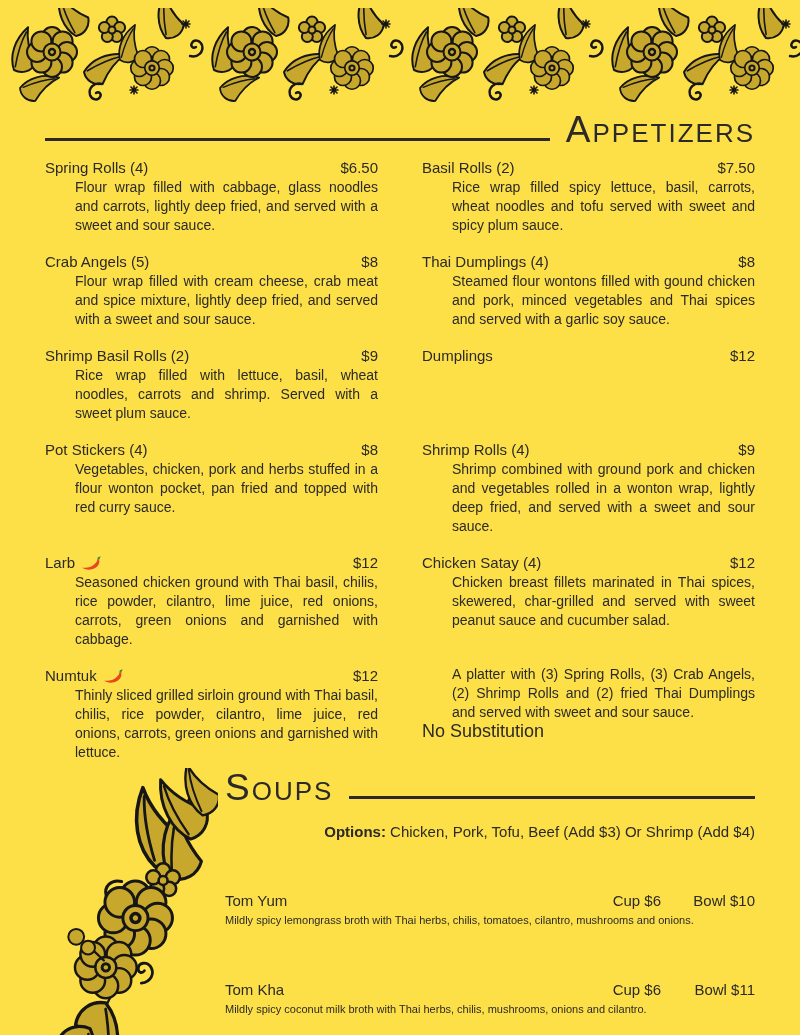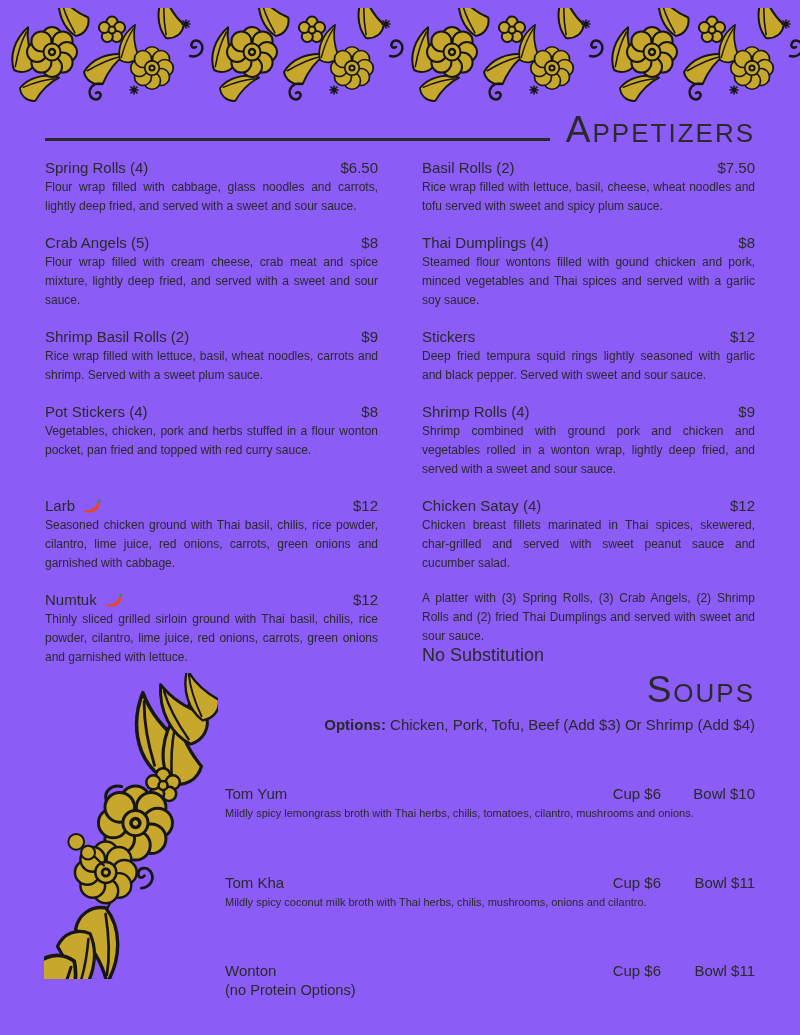--- a/index.html
+++ b/index.html
@@ -4,21 +4,21 @@
 <style>
   :root{
     --ink:#2b2929;
     --gold:#c8a82c;
     --chili-red:#e8471f;
     --chili-green:#3f8f28;
   }
   *{box-sizing:border-box;}
   body{margin:0;background:#ffffff;}
   .page{
-    width:800px;height:1035px;position:relative;background:#8b5cf6;
+    width:800px;height:1035px;position:relative;background:#fde047;
     color:var(--ink);font-family:"Liberation Sans",sans-serif;overflow:hidden;
   }
   .border-wrap{padding-top:8px;height:105px;}
   .border-svg{display:block;width:800px;height:97px;}
   .gold{fill:var(--gold);}
   .outl{stroke:#161616;stroke-width:2;stroke-linejoin:round;}
   .vein{stroke:#161616;stroke-width:1.6;fill:none;stroke-linecap:round;}
   .curlln{stroke:#161616;stroke-width:2.4;fill:none;stroke-linecap:round;}
 
   .content{padding:0 45px;}
@@ -34,28 +34,28 @@
     margin-top:9px;display:grid;grid-template-columns:1fr 1fr;
     grid-auto-flow:column;grid-template-rows:repeat(6,auto);
     column-gap:44px;row-gap:16px;
   }
   .item-head{display:flex;justify-content:space-between;align-items:baseline;
     font-size:15px;line-height:21px;}
   .item-name{display:inline-flex;align-items:center;gap:6px;}
   .chili{margin-top:2px;}
   .chili-body{fill:var(--chili-red);}
   .chili-stem{fill:var(--chili-green);}
-  .item-desc{font-size:12px;line-height:19px;text-align:justify;text-align-last:left;}
+  .item-desc{font-size:14px;line-height:19px;text-align:justify;text-align-last:left;margin-left:30px;}
   .item-note{font-size:18px;line-height:19px;}
 
   .soups{position:relative;margin-top:4px;min-height:322px;}
   .sprig-svg{position:absolute;left:-1px;top:2px;width:174px;height:306px;}
   .soups-content{margin-left:180px;}
-  .sec-head.soup{height:40px;flex-direction:column;}
-  .options-row{margin-top:4px;text-align:right;font-size:15px;line-height:20px;}
+  .sec-head.soup{height:40px;}
+  .options-row{margin-top:16px;text-align:right;font-size:15px;line-height:20px;}
   .options-label{font-weight:bold;}
   .soup-items{margin-top:17px;}
   .soup-item{margin-bottom:19px;}
   .soup-head{display:flex;align-items:baseline;font-size:15px;line-height:21px;margin-top:48px;}
   .soup-cup{margin-left:auto;}
   .soup-bowl{margin-left:30px;min-width:64px;text-align:right;}
   .soup-desc{font-size:11px;line-height:19.5px;text-align:justify;text-align-last:left;}
   .soup-note{font-size:14.6px;line-height:19.5px;}
 </style>
 </head>
@@ -206,45 +206,44 @@
   </div>
 
   <div class="item">
     <div class="item-head">
       <span class="item-name">
         <span>Basil Rolls (2)</span>
 
       </span>
       <span class="item-price">$7.50</span>
     </div>
-    <div class="item-desc">Rice wrap filled with lettuce, basil, cheese, wheat noodles and tofu served with sweet and spicy plum sauce.</div>
+    <div class="item-desc">Rice wrap filled spicy lettuce, basil, carrots, wheat noodles and tofu served with sweet and spicy plum sauce.</div>
 
   </div>
 
   <div class="item">
     <div class="item-head">
       <span class="item-name">
         <span>Thai Dumplings (4)</span>
 
       </span>
       <span class="item-price">$8</span>
     </div>
     <div class="item-desc">Steamed flour wontons filled with gound chicken and pork, minced vegetables and Thai spices and served with a garlic soy sauce.</div>
 
   </div>
 
   <div class="item">
     <div class="item-head">
       <span class="item-name">
-        <span>Stickers</span>
+        <span>Dumplings</span>
 
       </span>
       <span class="item-price">$12</span>
     </div>
-    <div class="item-desc">Deep fried tempura squid rings lightly seasoned with garlic and black pepper.  Served with sweet and sour sauce.</div>
 
   </div>
 
   <div class="item">
     <div class="item-head">
       <span class="item-name">
         <span>Shrimp Rolls (4)</span>
 
       </span>
       <span class="item-price">$9</span>

